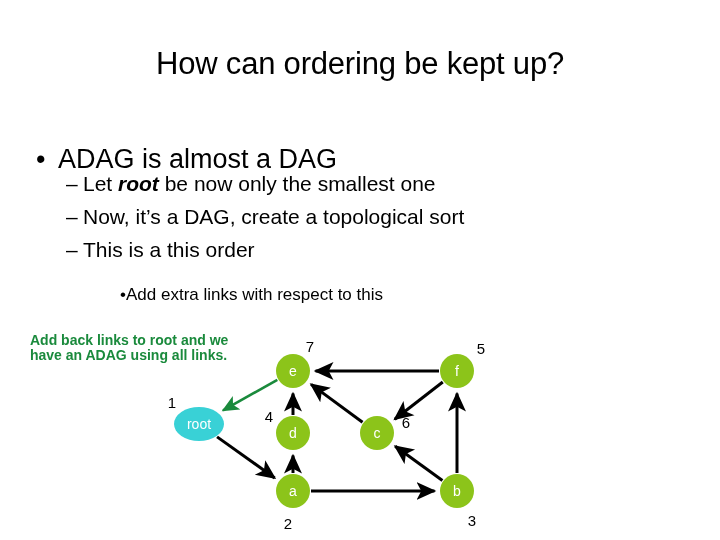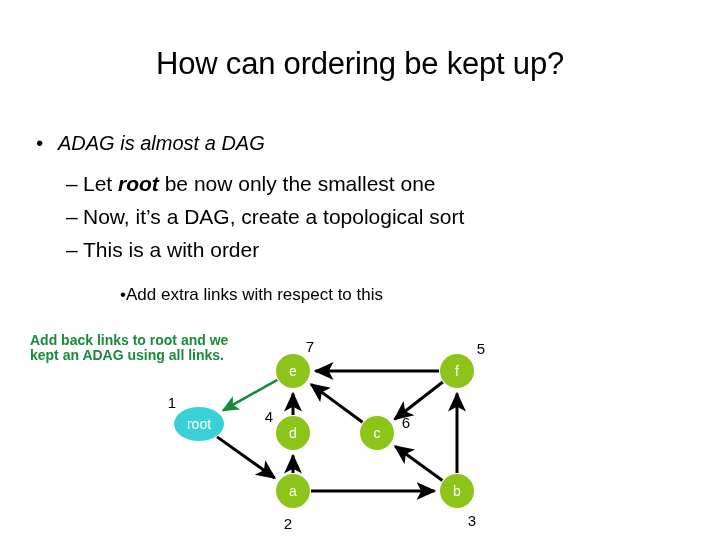--- a/index.html
+++ b/index.html
@@ -32,25 +32,24 @@
     font-size: 31px;
     color: #000000;
     letter-spacing: -0.2px;
     white-space: nowrap;
   }
 
   
   .bullet-l1 {
     position: absolute;
     left: 36px;
-    top: 132px;
-    font-size: 20px;
-    color: #000000;
-    white-space: nowrap;
-    font-style: italic;
+    top: 144px;
+    font-size: 27px;
+    color: #000000;
+    white-space: nowrap;
   }
   .bullet-l1 .dot {
     display: inline-block;
     width: 22px;
   }
 
   .bullet-l2 {
     position: absolute;
     left: 66px;
     font-size: 21px;
@@ -133,30 +132,30 @@
 
   <div class="bullet-l2 b2-1">
     <span class="dash">–</span><span>Now, it’s a DAG, create a topological sort</span>
   </div>
 
   <div class="bullet-l2 b2-0">
     <span class="dash">–</span><span>Let </span><span class="em-root">root</span><span> be now only the smallest one</span>
   </div>
 
   <div class="bullet-l2 b2-2">
-    <span class="dash">–</span><span>This is a with order</span>
+    <span class="dash">–</span><span>This is a this order</span>
   </div>
 
   <div class="bullet-l3">
     <span class="dot3">•</span><span>Add extra links with respect to this</span>
   </div>
 
   <div class="annotation">
     <div>Add back links to root and we</div>
-    <div>kept an ADAG using all links.</div>
+    <div>have an ADAG using all links.</div>
   </div>
 
   <div id="graph-figure">
     <svg id="graph-svg" width="720" height="210" viewBox="0 0 720 210">
       <defs>
         <marker id="arrow-black" markerWidth="7" markerHeight="7" refX="6" refY="3.2" orient="auto" markerUnits="strokeWidth">
           <path d="M0,0.2 L6.6,3.2 L0,6.2 L1.6,3.2 Z" fill="#000000"></path>
         </marker>
         <marker id="arrow-green" markerWidth="7" markerHeight="7" refX="6" refY="3.2" orient="auto" markerUnits="strokeWidth">
           <path d="M0,0.2 L6.6,3.2 L0,6.2 L1.6,3.2 Z" fill="#1a8a3c"></path>

